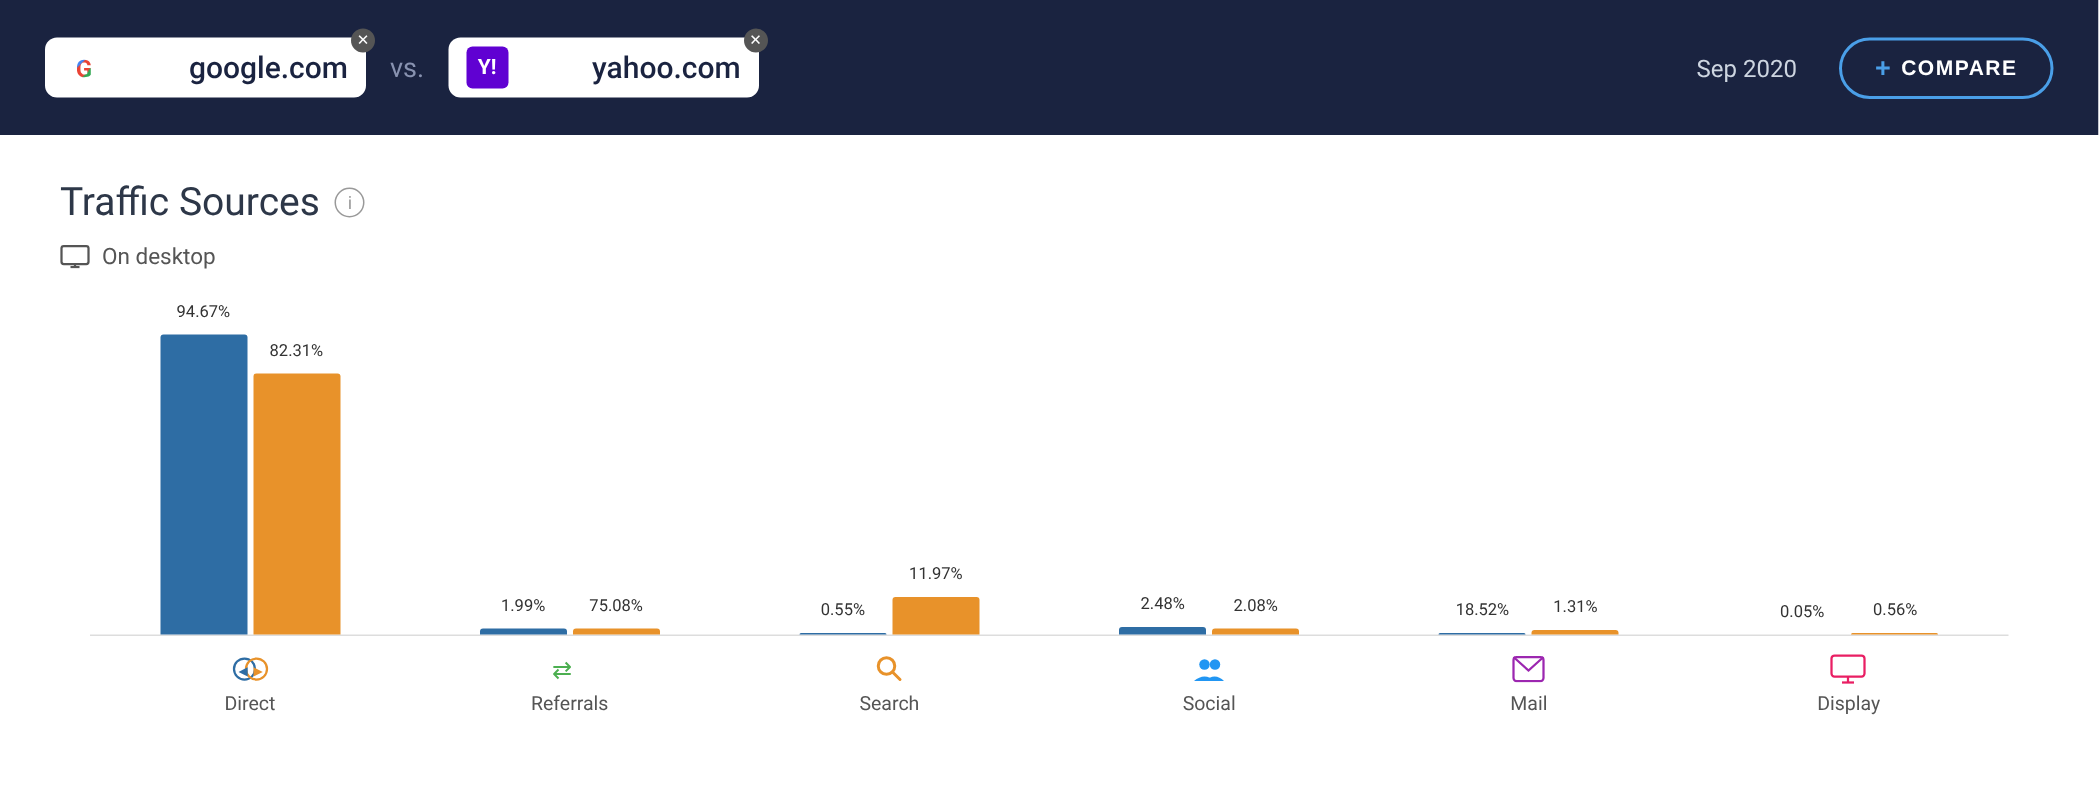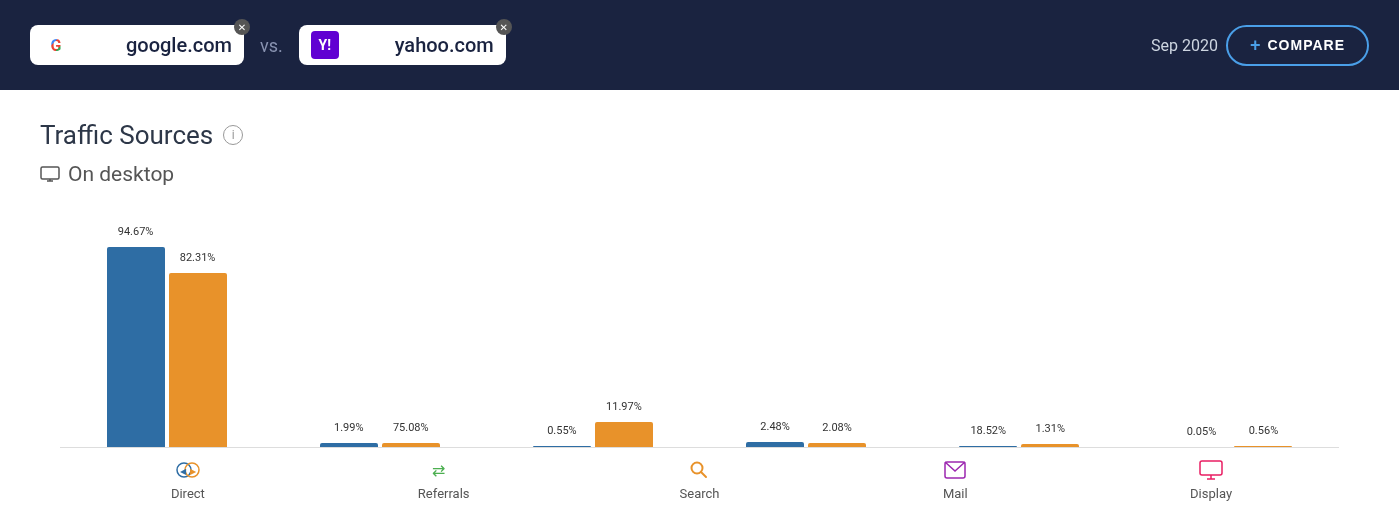--- a/index.html
+++ b/index.html
@@ -62,21 +62,21 @@
       margin-left: 48px;
     }
     .vs-text {
       color: #8892b0;
       font-size: 18px;
       margin: 0 4px;
     }
     .header-right {
       display: flex;
       align-items: center;
-      gap: 8px;
+      gap: 28px;
     }
     .date-label {
       color: #cdd5e0;
       font-size: 16px;
     }
     .compare-btn {
       border: 2px solid #4a9fe8;
       border-radius: 25px;
       padding: 8px 22px;
       color: #fff;
@@ -117,22 +117,22 @@
       justify-content: center;
       font-size: 12px;
       color: #999;
       cursor: pointer;
     }
     .device-label {
       display: flex;
       align-items: center;
       gap: 8px;
       color: #555;
-      font-size: 21px;
-      margin-bottom: 42px;
+      font-size: 15px;
+      margin-bottom: 24px;
     }
 
     
     .chart-area {
       position: relative;
       height: 300px;
       margin: 0 20px;
     }
     .bars-container {
       display: flex;
@@ -342,20 +342,31 @@
           <span class="x-icon">
             <svg width="20" height="20" viewBox="0 0 20 20">
               <circle cx="8" cy="8" r="5.5" fill="none" stroke="#e8922a" stroke-width="2"></circle>
               <line x1="12" y1="12" x2="17" y2="17" stroke="#e8922a" stroke-width="2" stroke-linecap="round"></line>
             </svg>
           </span>
           <span class="x-label">Search</span>
         </div>
         <div class="x-category">
           <span class="x-icon">
+            <svg width="24" height="20" viewBox="0 0 24 20">
+              <circle cx="9" cy="7" r="3.5" fill="#2196f3"></circle>
+              <circle cx="16" cy="7" r="3.5" fill="#2196f3"></circle>
+              <path d="M2 18 Q9 12 16 18" fill="#2196f3"></path>
+              <path d="M9 18 Q16 12 22 18" fill="#2196f3"></path>
+            </svg>
+          </span>
+          <span class="x-label">Social</span>
+        </div>
+        <div class="x-category">
+          <span class="x-icon">
             <svg width="22" height="18" viewBox="0 0 22 18">
               <rect x="1" y="1" width="20" height="16" rx="2" fill="none" stroke="#9c27b0" stroke-width="1.5"></rect>
               <polyline points="1,1 11,10 21,1" fill="none" stroke="#9c27b0" stroke-width="1.5"></polyline>
             </svg>
           </span>
           <span class="x-label">Mail</span>
         </div>
         <div class="x-category">
           <span class="x-icon">
             <svg width="24" height="20" viewBox="0 0 24 20">

